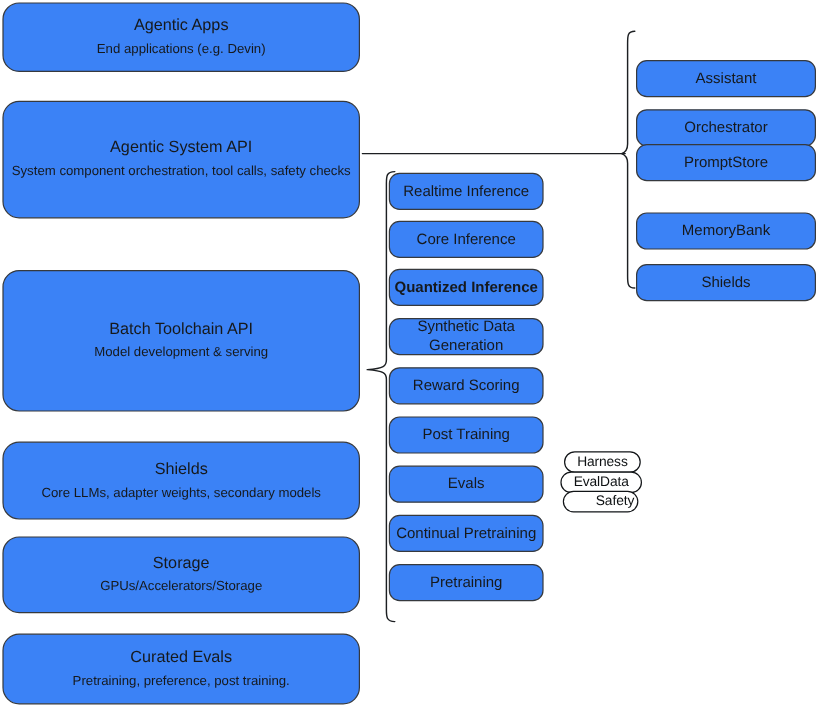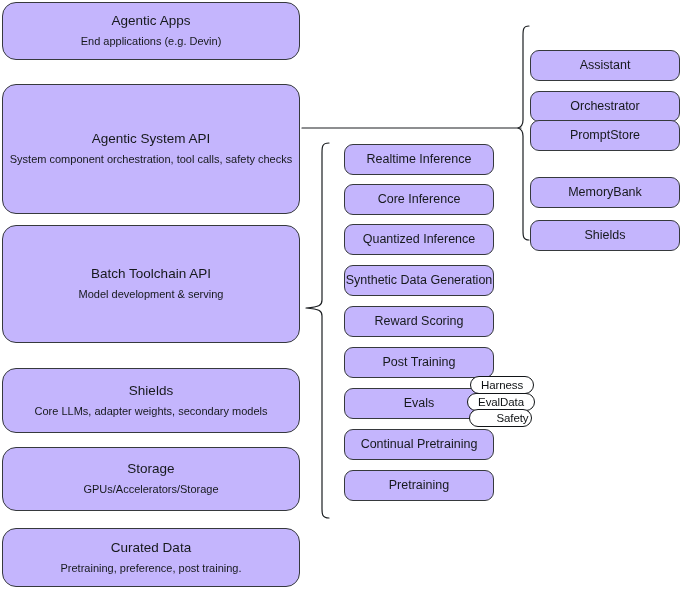--- a/index.html
+++ b/index.html
@@ -17,21 +17,21 @@
   }
   #canvas {
     position: absolute;
     left: 0; top: 0;
     width: 682px;
     height: 591px;
   }
   .node {
     position: absolute;
     box-sizing: border-box;
-    background: #c4b5fd;
+    background: #3b82f6;
     border: 1px solid #36393d;
     border-radius: 12px;
     display: flex;
     flex-direction: column;
     align-items: center;
     justify-content: center;
     text-align: center;
     line-height: 1.25;
   }
   
@@ -50,22 +50,22 @@
     color: #16191c;
     margin-top: 5px;
   }
   
   .chip {
     border-radius: 9px;
     font-size: 12.5px;
     color: #16191c;
   }
   .chip.mid {
-    left: 344px;
-    width: 150px;
+    left: 324px;
+    width: 129px;
     height: 31px;
   }
   .chip.right {
     left: 530px;
     width: 150px;
     height: 31px;
     margin-top: 16px;
   }
   
   .badge {
@@ -101,52 +101,52 @@
 </head>
 <body>
 
 <div id="canvas">
 
   <div class="node layer" style="top:2px;height:58px;">
     <div class="title">Agentic Apps</div>
     <div class="subtitle">End applications (e.g. Devin)</div>
   </div>
 
-  <div class="node layer" style="top:84px;height:130px;">
+  <div class="node layer" style="top:84px;height:98px;">
     <div class="title">Agentic System API</div>
     <div class="subtitle">System component orchestration, tool calls, safety checks</div>
   </div>
 
   <div class="node layer" style="top:225px;height:118px;">
     <div class="title">Batch Toolchain API</div>
     <div class="subtitle">Model development &amp; serving</div>
   </div>
 
   <div class="node layer" style="top:368px;height:65px;">
     <div class="title">Shields</div>
     <div class="subtitle">Core LLMs, adapter weights, secondary models</div>
   </div>
 
   <div class="node layer" style="top:447px;height:64px;">
     <div class="title">Storage</div>
     <div class="subtitle">GPUs/Accelerators/Storage</div>
   </div>
 
   <div class="node layer" style="top:528px;height:59px;">
-    <div class="title">Curated Data</div>
+    <div class="title">Curated Evals</div>
     <div class="subtitle">Pretraining, preference, post training.</div>
   </div>
 
   <div class="node chip mid" style="top:144px;">
     <span>Realtime Inference</span>
   </div>
   <div class="node chip mid" style="top:184px;">
     <span>Core Inference</span>
   </div>
-  <div class="node chip mid" style="top:224px;">
+  <div class="node chip mid" style="top:224px;font-weight:bold;">
     <span>Quantized Inference</span>
   </div>
   <div class="node chip mid" style="top:265px;">
     <span>Synthetic Data Generation</span>
   </div>
   <div class="node chip mid" style="top:306px;">
     <span>Reward Scoring</span>
   </div>
   <div class="node chip mid" style="top:347px;">
     <span>Post Training</span>

